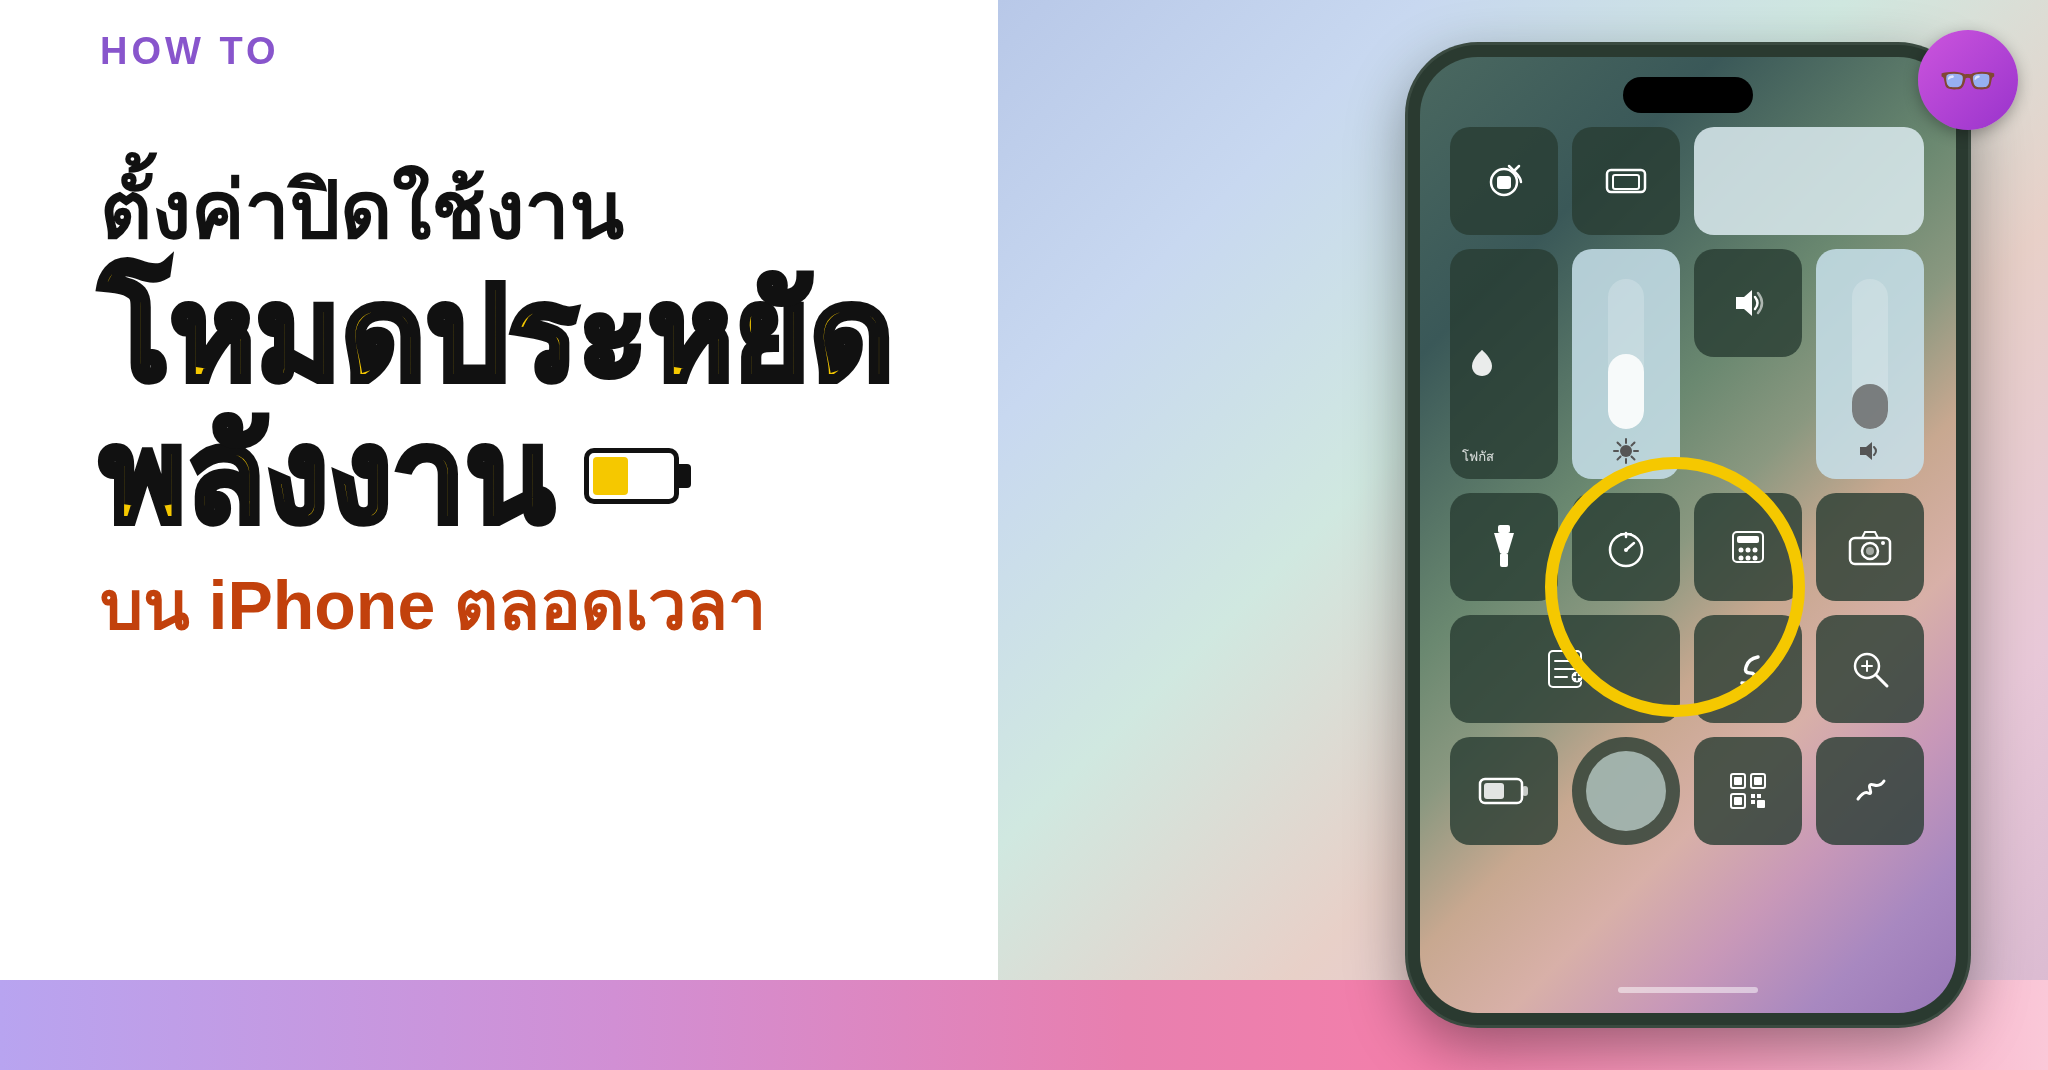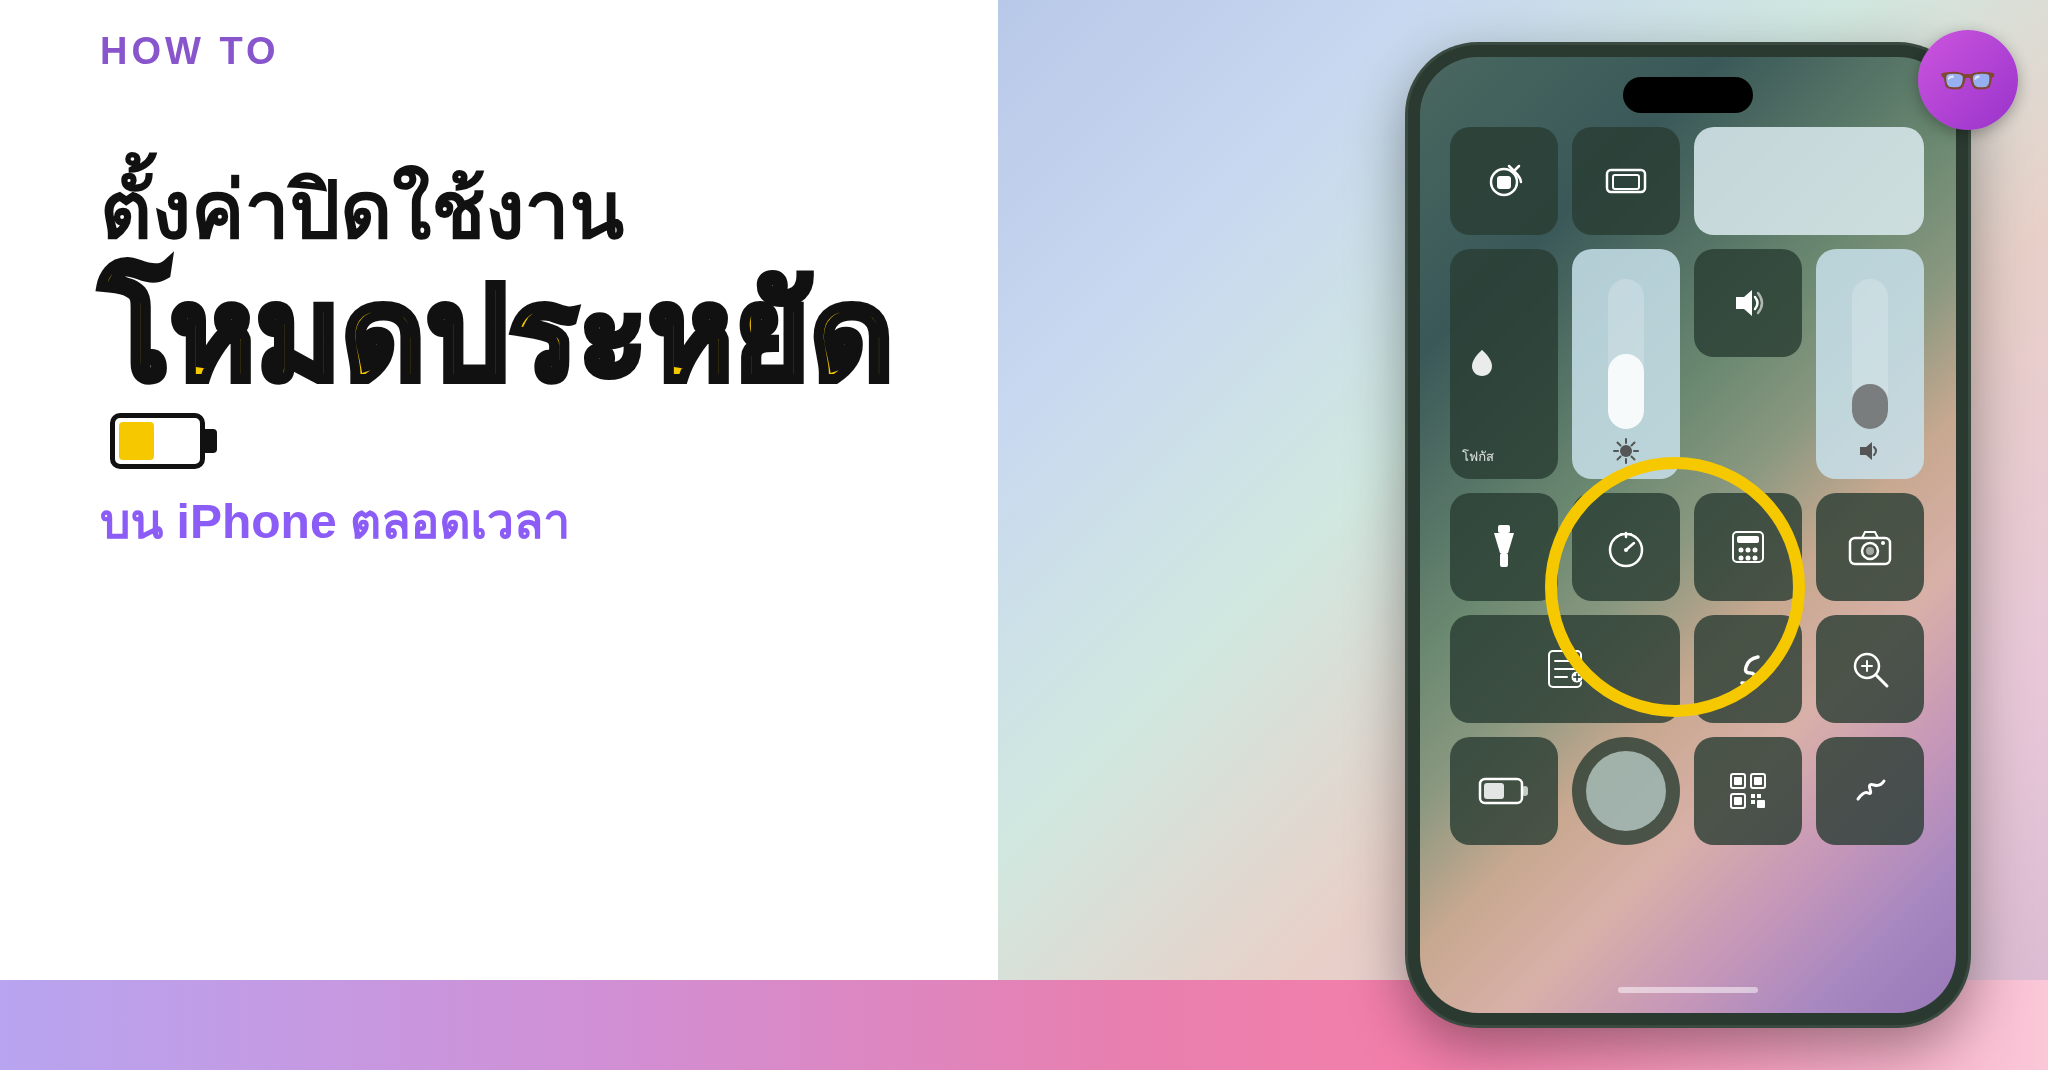--- a/index.html
+++ b/index.html
@@ -116,23 +116,23 @@
     }
 
     .battery-cap {
       width: 12px;
       height: 24px;
       background: #111;
       border-radius: 0 4px 4px 0;
     }
 
     .title-line4 {
-      font-size: 48px;
+      font-size: 68px;
       font-weight: 700;
-      color: #8b5cf6;
+      color: #c2410c;
       line-height: 1.3;
       font-family: 'Arial', sans-serif;
     }
 
     
     .phone-area {
       position: absolute;
       right: 0; top: 0;
       width: 1050px;
       height: 1070px;
@@ -253,20 +253,21 @@
 </div>
 
 <div class="left-area">
   <div class="how-to-label">HOW TO</div>
 
   <div class="title-line1">ตั้งค่าปิดใช้งาน</div>
 
   <div class="title-line2">โหมดประหยัด</div>
 
   <div class="title-line3">
+    <span>พลังงาน</span>
 
     <span class="battery-icon">
       <span class="battery-body">
         <span class="battery-fill"></span>
       </span>
       <span class="battery-cap"></span>
     </span>
   </div>
 
   <div class="title-line4">บน iPhone ตลอดเวลา</div>

